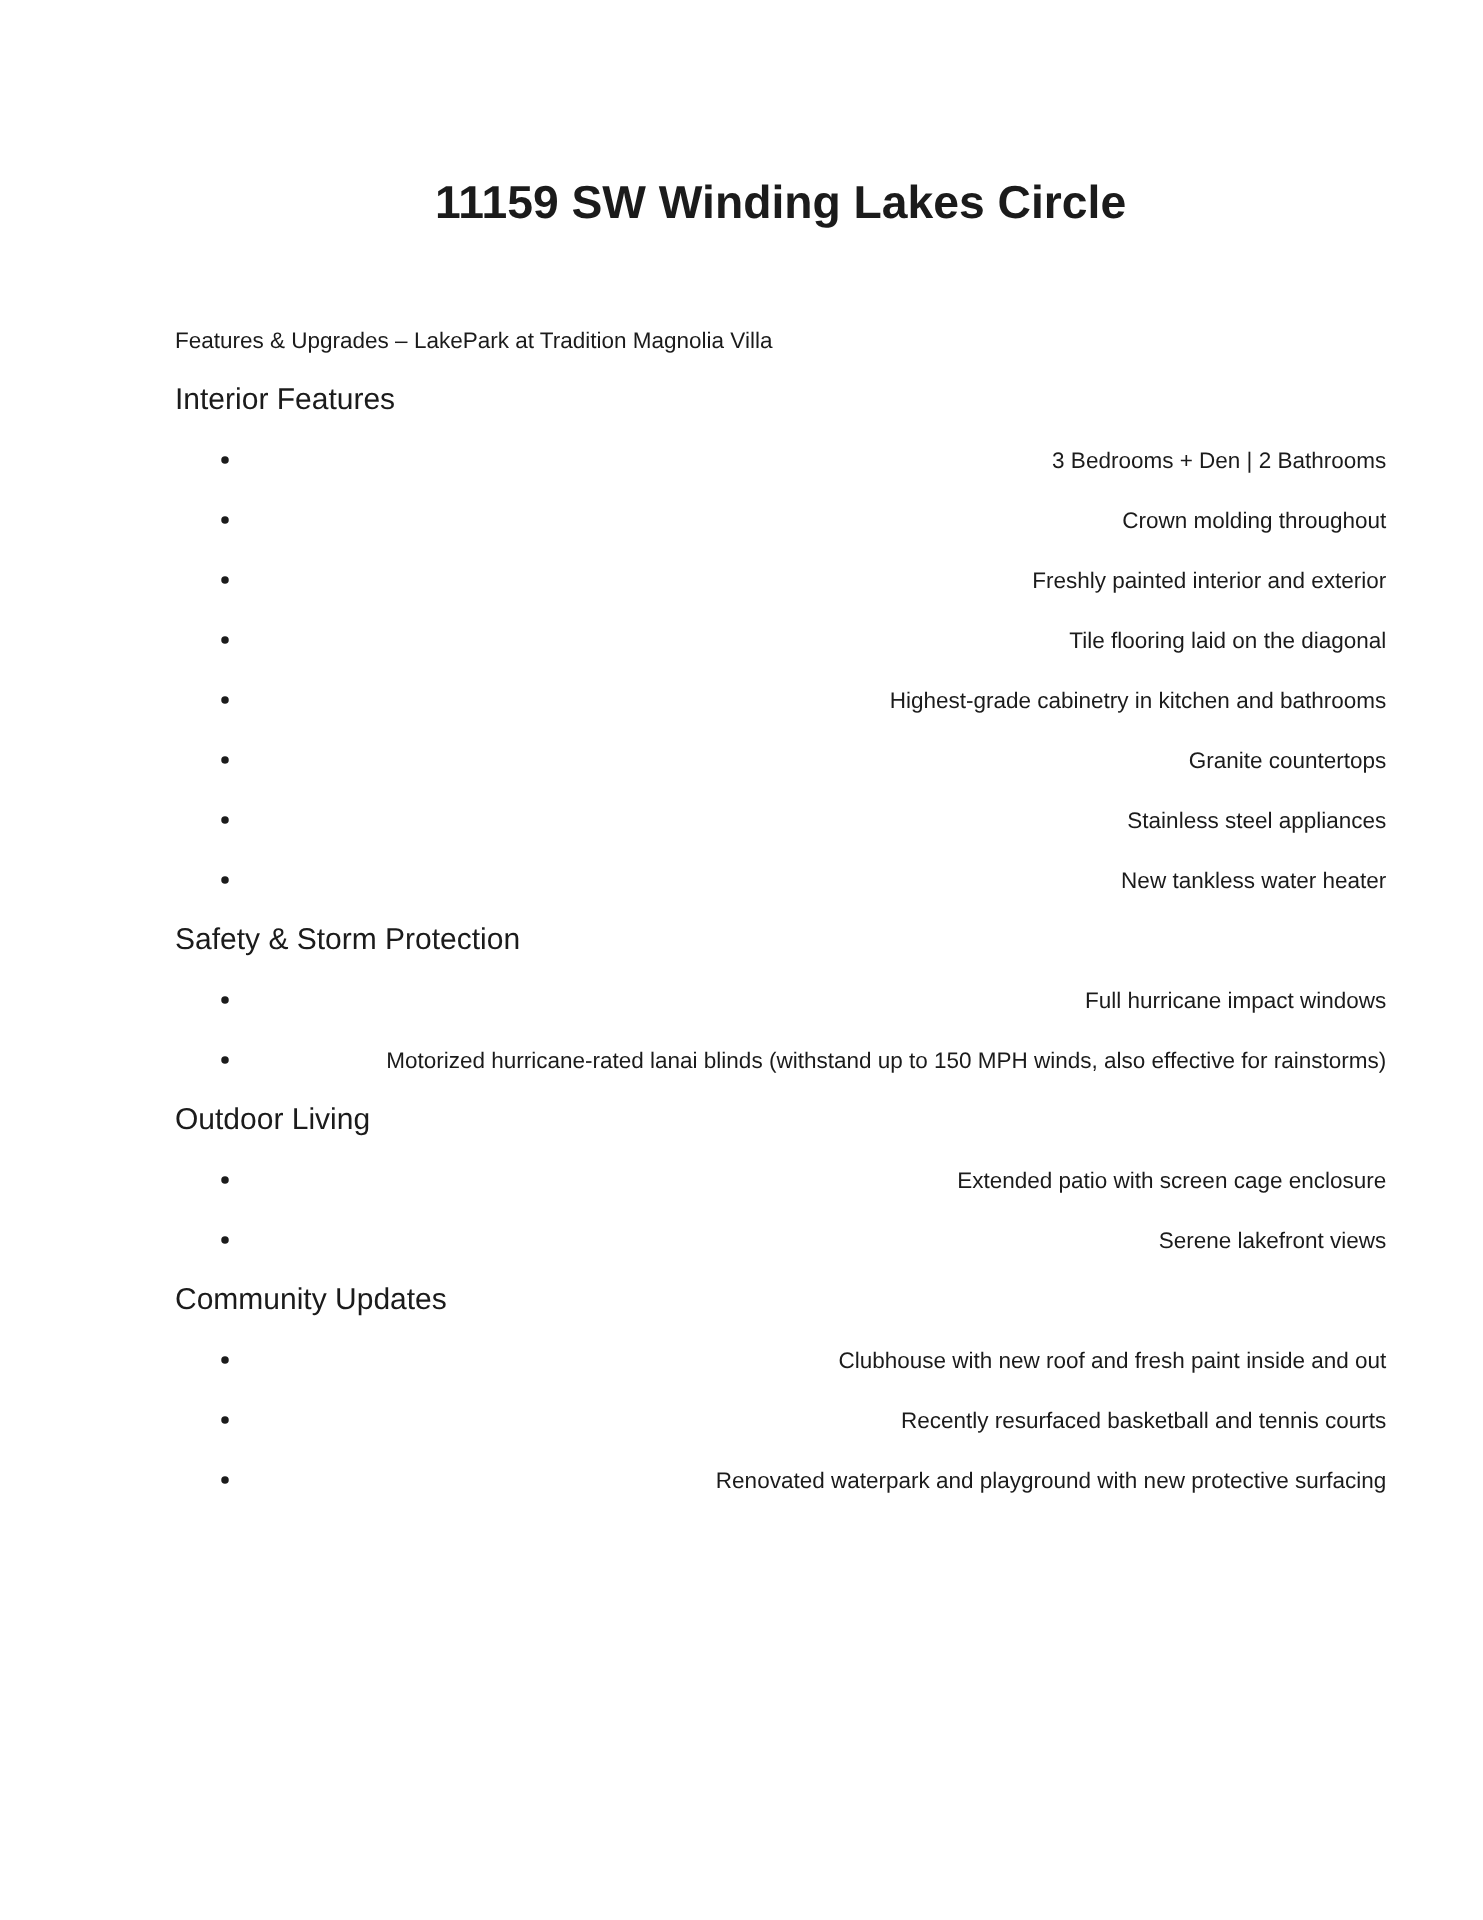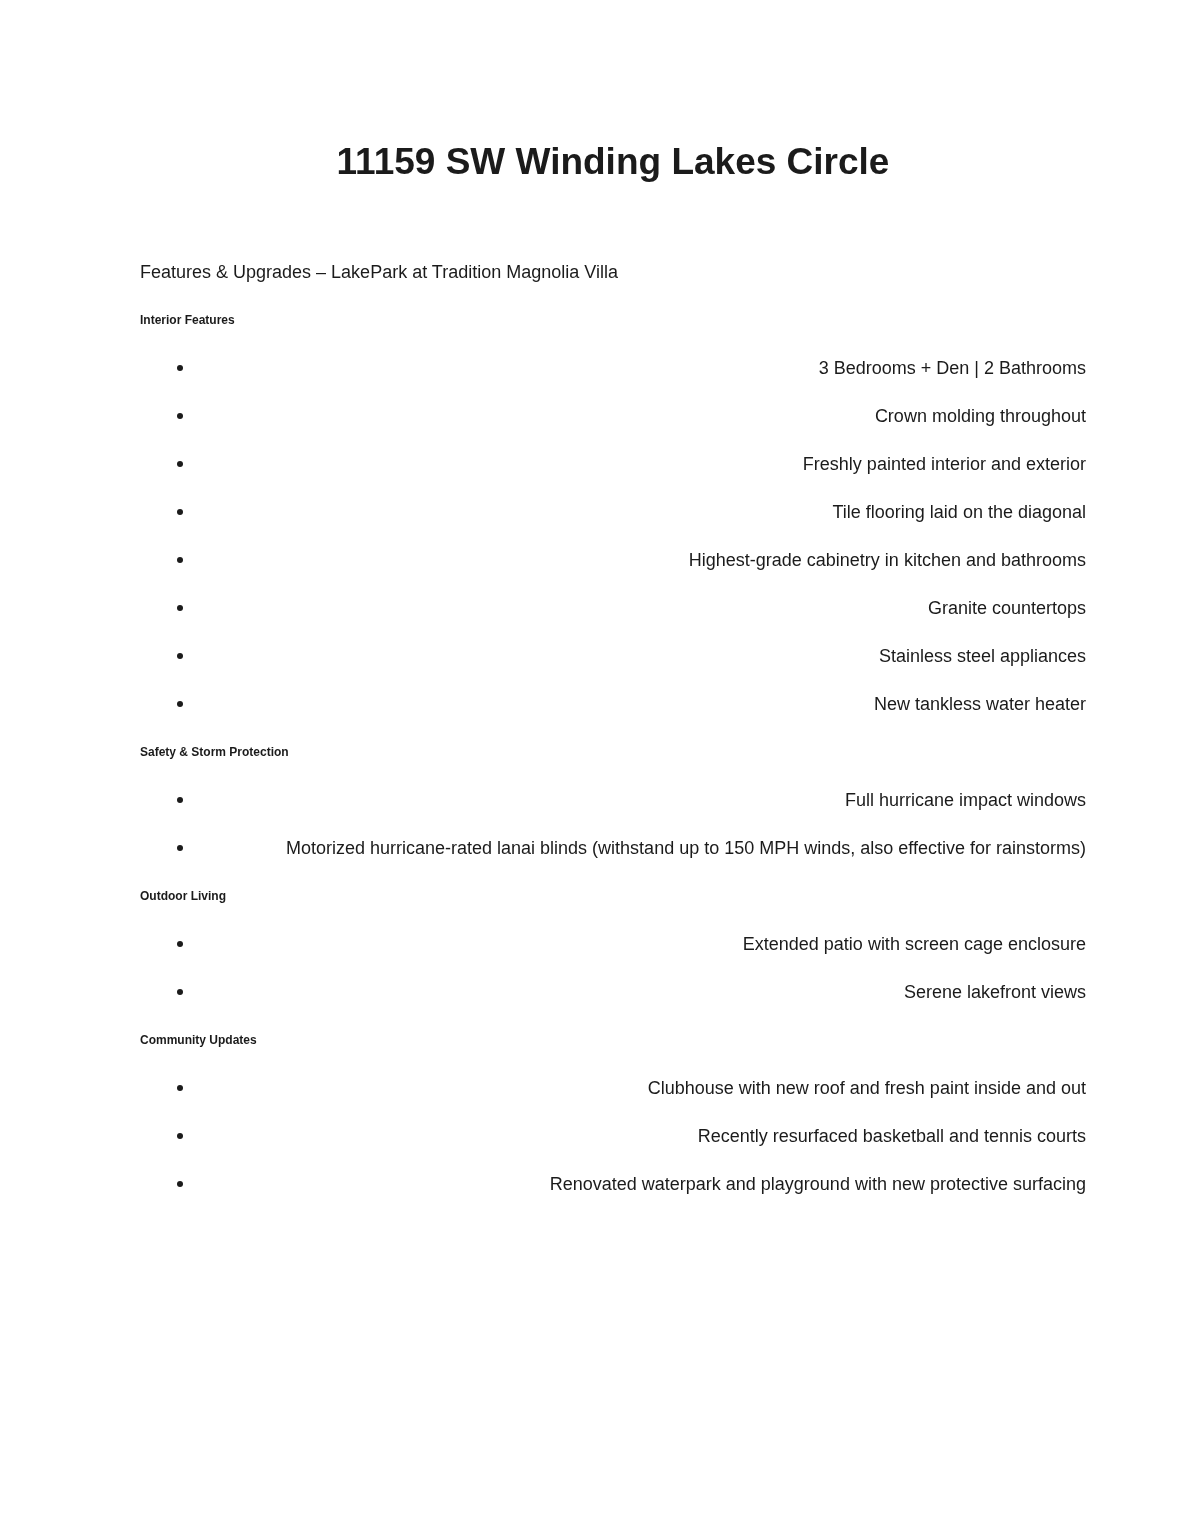--- a/index.html
+++ b/index.html
@@ -12,42 +12,42 @@
     width: 1186px;
     height: 1536px;
     background: #ffffff;
     overflow: hidden;
     font-family: "Liberation Sans", "DejaVu Sans", sans-serif;
     color: #1b1b1b;
     box-sizing: border-box;
   }
   .content {
     box-sizing: border-box;
-    padding: 140px 100px 0 140px;
+    padding: 140px 77px 0 140px;
   }
   .doc-title {
     margin: 0 0 73px 0;
     font-size: 37px;
     line-height: 44px;
     font-weight: 700;
     text-align: center;
     letter-spacing: 0px;
     color: #1b1b1b;
   }
   .doc-subtitle {
     margin: 0 0 18px 0;
     font-size: 18px;
     line-height: 30px;
     font-weight: 400;
   }
   .section-heading {
     margin: 0 0 18px 0;
-    font-size: 12px;
+    font-size: 24px;
     line-height: 30px;
-    font-weight: 700;
+    font-weight: 400;
   }
   .bullet-list {
     list-style: none;
     margin: 0;
     padding: 0;
   }
   .bullet-item {
     position: relative;
     margin: 0 0 18px 0;
     padding: 0 0 0 70px;

